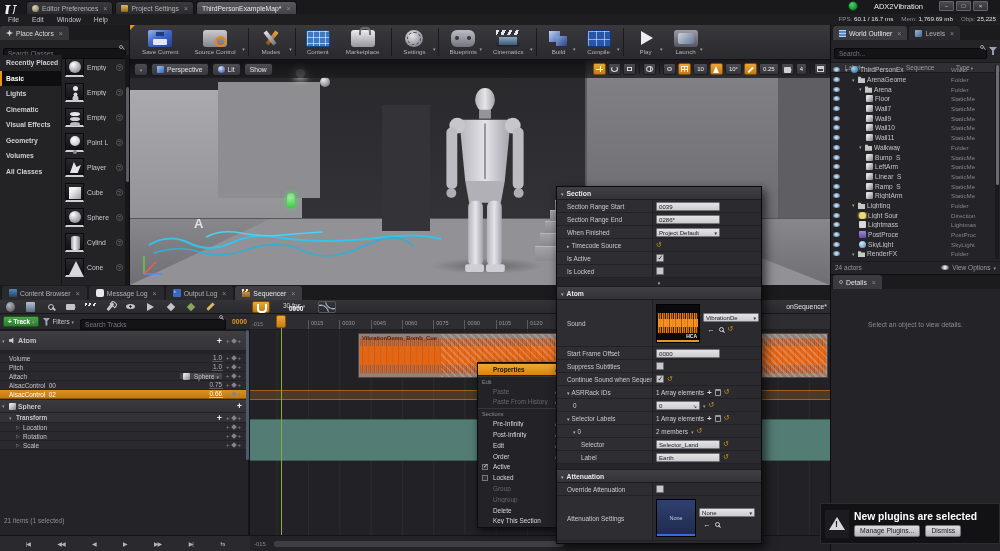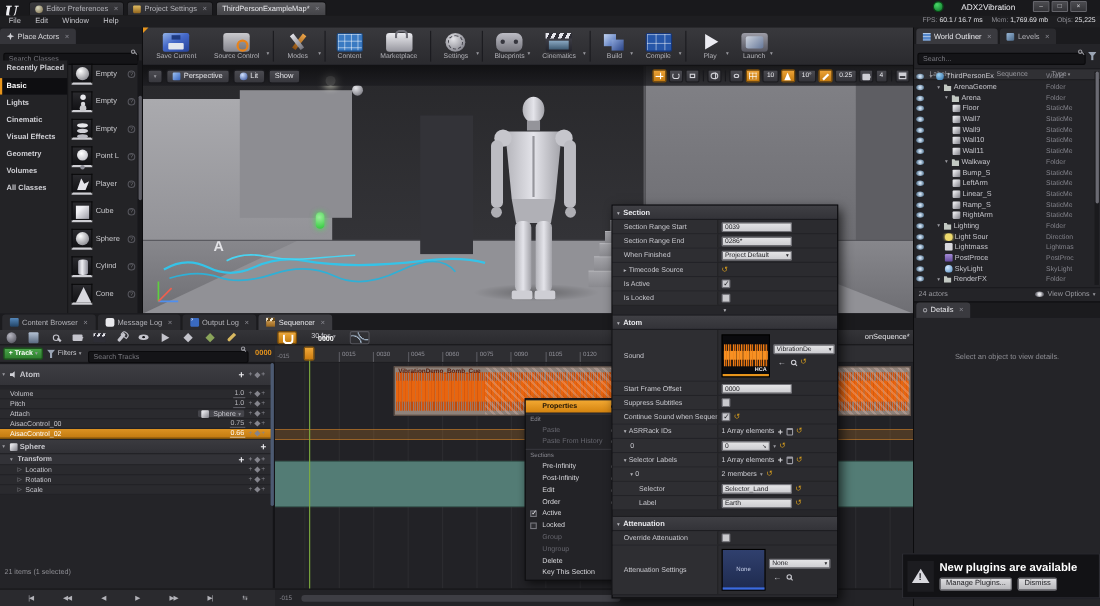--- a/index.html
+++ b/index.html
@@ -1509,21 +1509,21 @@
     <div id="playline"></div>
     <div id="playmarker" style="pointer-events:auto"></div>
     <span id="playlabel">0000</span>
   </div>
 
   <div id="toast">
     <span class="warnbox">
         <span class="warntri"></span>
       </span>
     <span class="tbody">
-      <div class="ttitle">New plugins are available</div>
+      <div class="ttitle">New plugins are selected</div>
       <div class="tbtns">
 
       <span class="nbtn">Manage Plugins...</span>
           <span class="nbtn">Dismiss</span>
         </div>
     </span>
   </div>
 
 </div>
 

